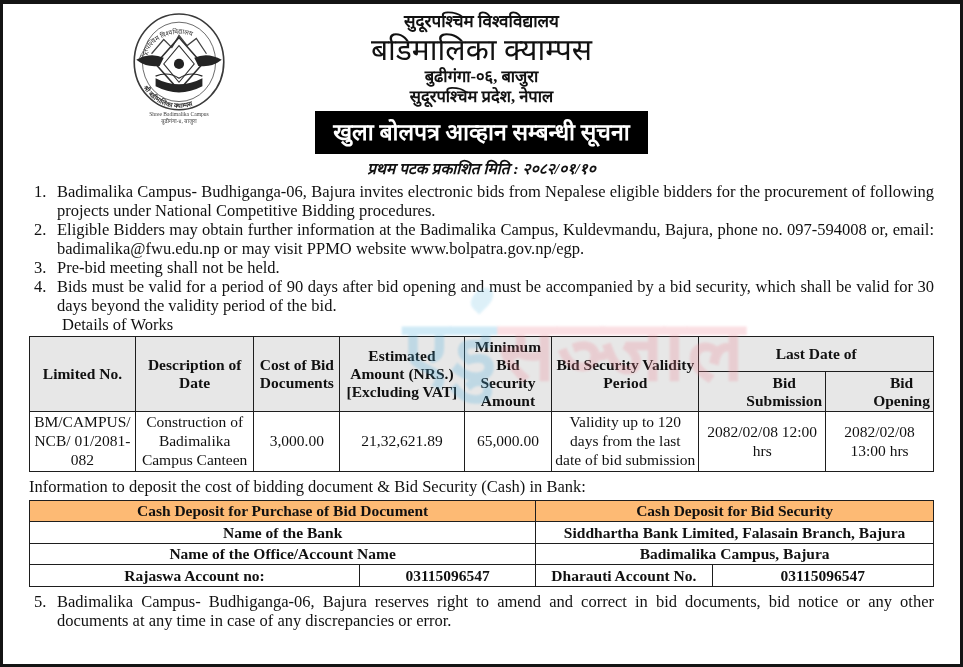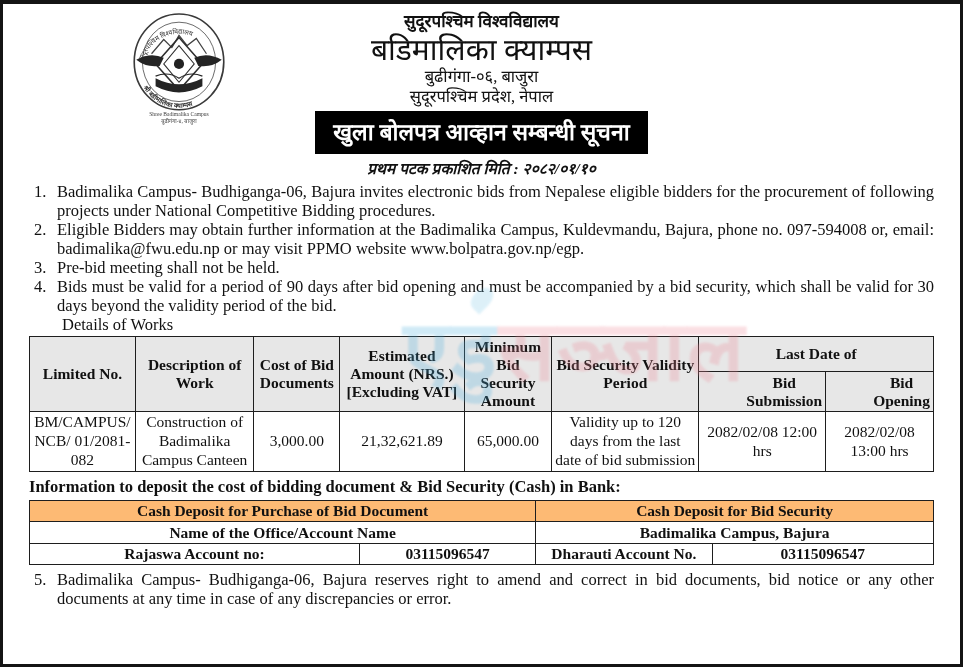--- a/index.html
+++ b/index.html
@@ -10,21 +10,21 @@
     position:relative; width:963px; height:667px; background:#fff;
     border:3px solid #141414; border-top:4px solid #141414;
     padding:4px 26px 6px; overflow:hidden;
   }
 
   
   .header { position:relative; text-align:center; }
   .logo { position:absolute; left:94px; top:2px; width:112px; height:120px; }
   .h-university { font-size:17px; font-weight:bold; margin-top:1px; }
   .h-campus { font-size:30px; font-weight:normal; line-height:1.08; margin:2px 0 1px; }
-  .h-address, .h-province { font-size:16.5px; font-weight:normal; line-height:1.18; }
+  .h-address, .h-province { font-size:16.5px; font-weight:bold; line-height:1.18; }
   .h-banner {
     display:inline-block; background:#000; color:#fff;
     font-size:23px; font-weight:bold; padding:4px 18px 7px; margin-top:5px;
   }
   .h-published { font-size:15.5px; font-weight:bold; margin-top:3px;font-style:italic; }
 
   
   .notice-list { margin-top:3px; }
   .n-item { display:flex; font-size:16.5px; line-height:19px; text-align:justify; }
   .n-item .num { flex:0 0 28px; padding-left:5px; }
@@ -35,21 +35,21 @@
   .works-table { width:100%; border-collapse:collapse; margin-top:2px; }
   .works-table th, .works-table td {
     border:1.6px solid #1e1e1e; text-align:center; padding:1px 3px; vertical-align:middle;
   }
   .works-table th { background:#e7e7e7; font-size:15.5px; line-height:1.16; font-weight:bold; }
   .works-table thead tr:first-child th { height:34px; }
   .works-table thead tr:last-child th { height:30px;padding-left:47px; }
   .works-table td { font-size:15.5px; line-height:1.22; height:56px; }
 
   
-  .bank-heading { font-size:16.5px; font-weight:bold; margin:5px 0 3px; }
+  .bank-heading { font-size:16.5px; font-weight:normal; margin:5px 0 3px; }
   .bank-table { width:100%; border-collapse:collapse; }
   .bank-table td {
     border:1.6px solid #1e1e1e; text-align:center; font-weight:bold;
     font-size:15.5px; padding:0 4px; height:21.5px; line-height:1.15;
   }
   .bank-table .bt-head td { background:#fdba74; }
 
   
   .notice-bottom { margin-top:5px; }
 
@@ -136,21 +136,21 @@
         <col style="width:9.7%">
         <col style="width:15.2%">
       <col style="width:10.3%">
         <col style="width:19.1%">
         <col style="width:9.8%">
         <col style="width:9.7%">
     </colgroup>
     <thead>
       <tr>
         <th rowspan="2">Limited No.</th>
-        <th rowspan="2">Description of Work</th>
+        <th rowspan="2">Description of Date</th>
         <th rowspan="2">Cost of Bid Documents</th>
         <th rowspan="2">Estimated Amount (NRS.) [Excluding VAT]</th>
         <th rowspan="2">Minimum Bid Security Amount</th>
         <th rowspan="2">Bid Security Validity Period</th>
         <th colspan="2">Last Date of</th>
       </tr>
       <tr>
         <th>Bid Submission</th>
         <th>Bid Opening</th>
       </tr>
@@ -177,20 +177,24 @@
         <col style="width:19.5%">
         <col style="width:19.5%">
         <col style="width:24.5%">
     </colgroup>
     <tbody>
       <tr class="bt-head">
         <td colspan="2">Cash Deposit for Purchase of Bid Document</td>
         <td colspan="2">Cash Deposit for Bid Security</td>
       </tr>
       <tr>
+        <td colspan="2">Name of the Bank</td>
+        <td colspan="2">Siddhartha Bank Limited, Falasain Branch, Bajura</td>
+      </tr>
+      <tr>
         <td colspan="2">Name of the Office/Account Name</td>
         <td colspan="2">Badimalika Campus, Bajura</td>
       </tr>
       <tr>
         <td>Rajaswa Account no:</td>
         <td>03115096547</td>
         <td>Dharauti Account No.</td>
         <td>03115096547</td>
       </tr>
     </tbody>

